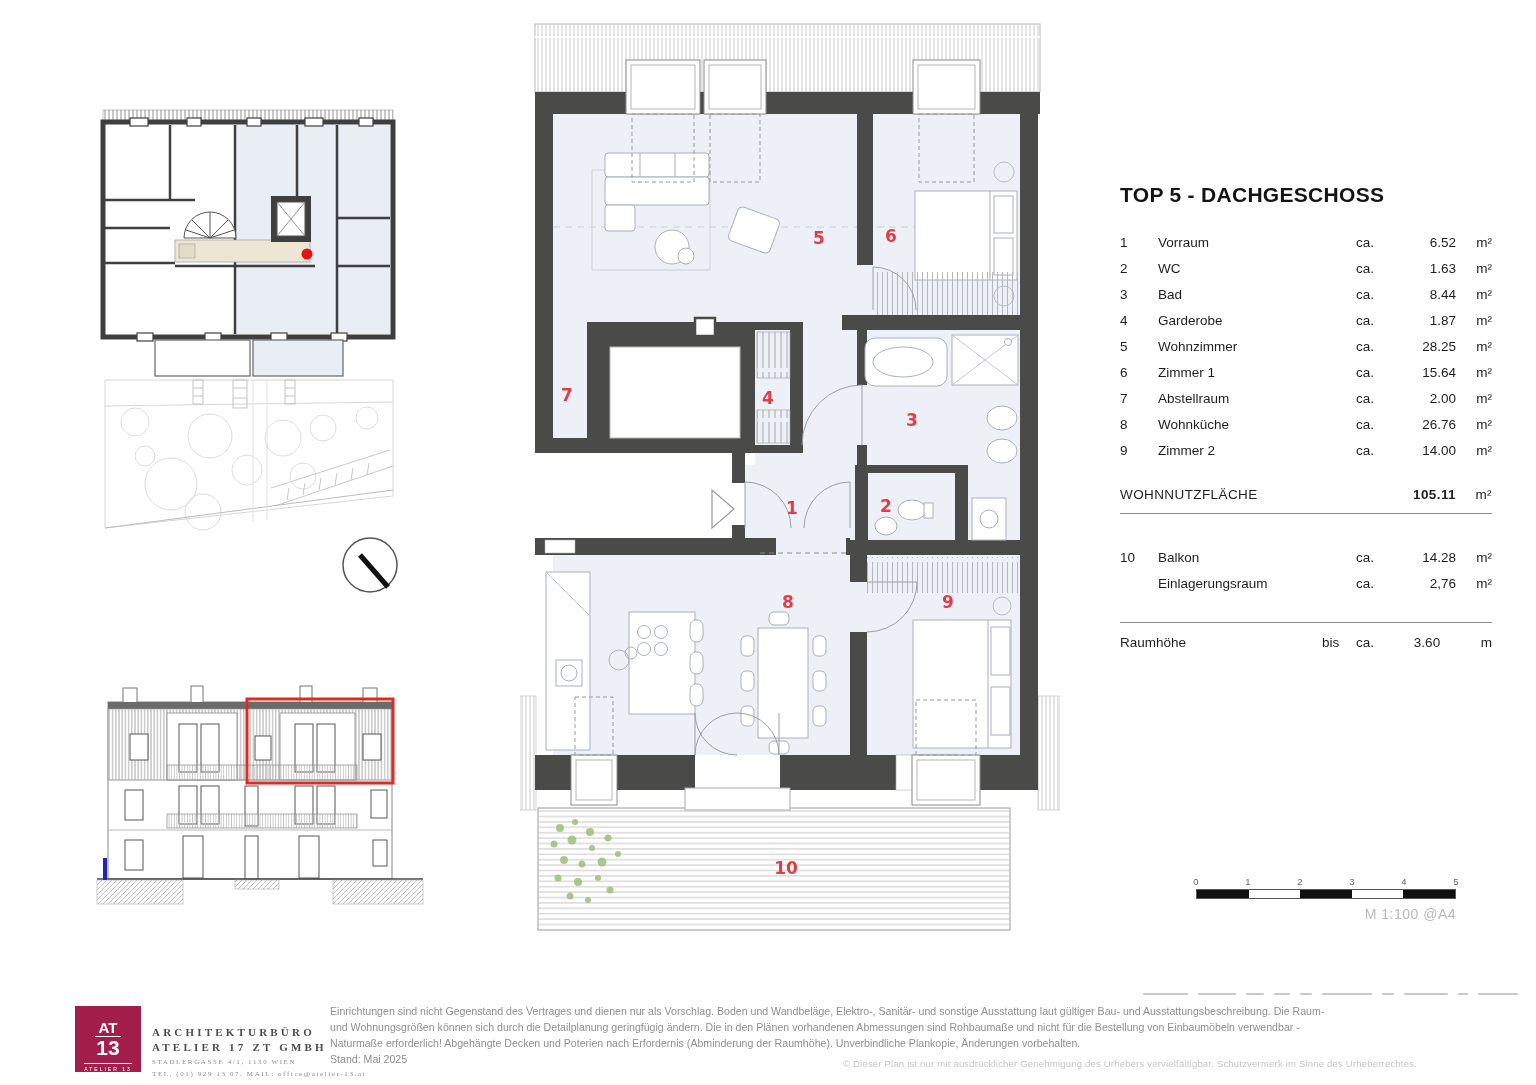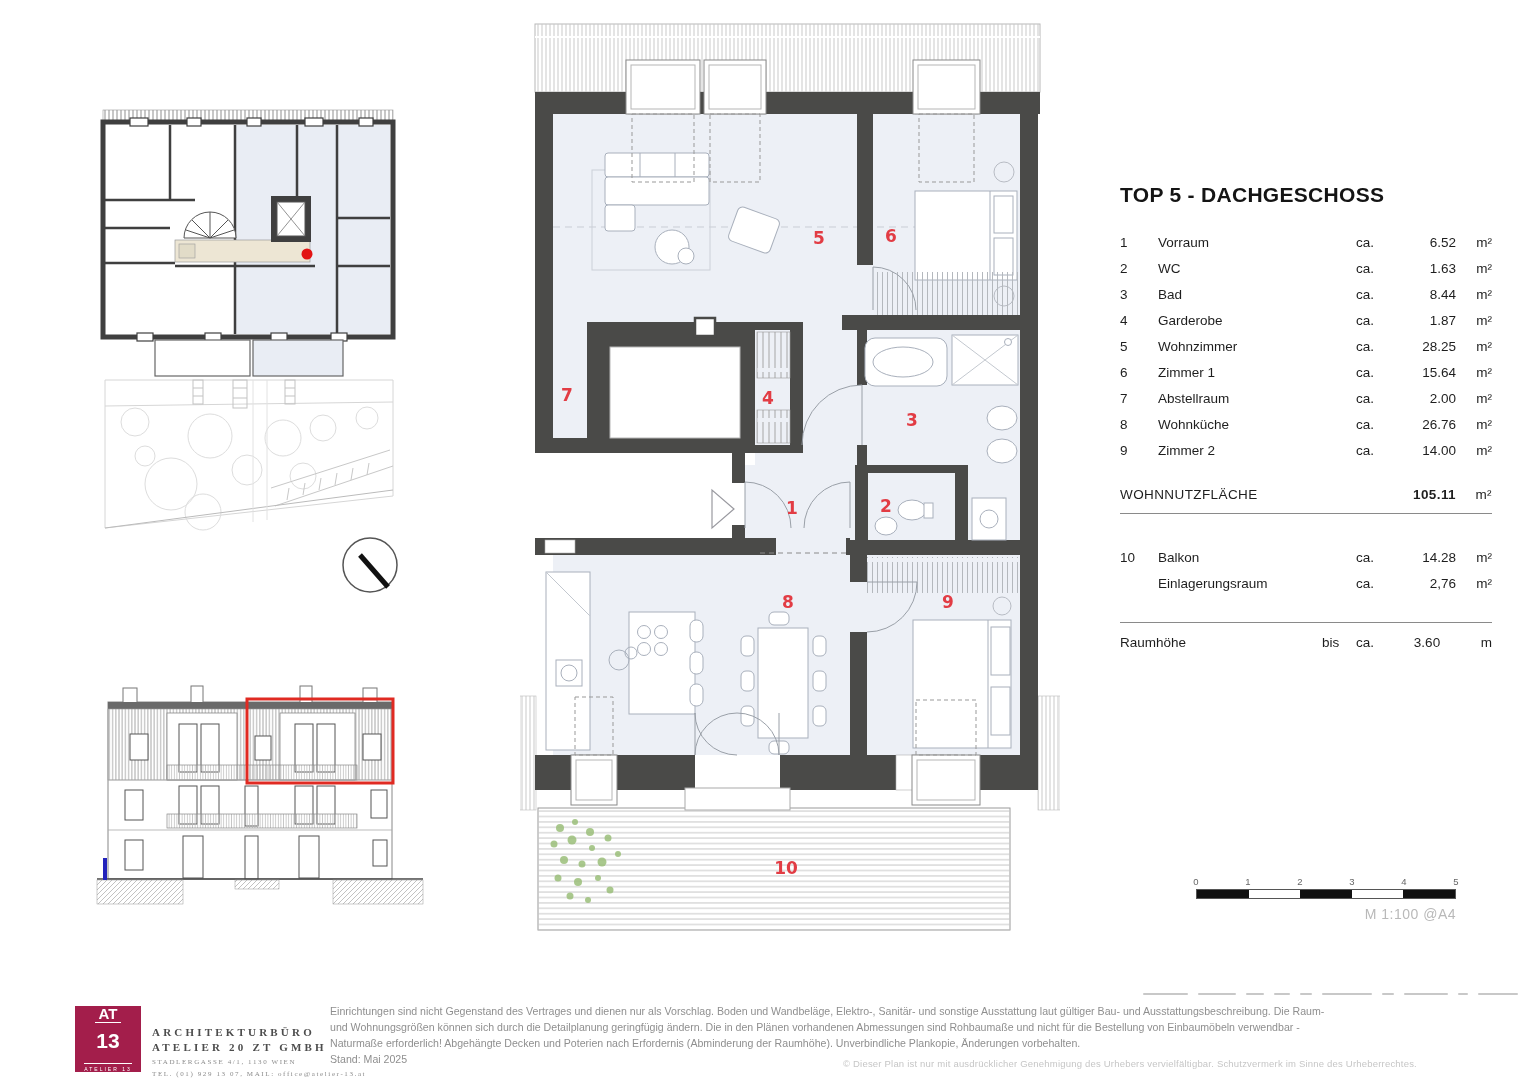--- a/index.html
+++ b/index.html
@@ -31,21 +31,21 @@
   .scalebar{position:absolute;left:1196px;top:876px;width:260px;}
   .sb-ticks{position:relative;height:13px;font-size:9.5px;color:#666;}
   .sb-ticks span{position:absolute;transform:translateX(-50%);}
   .sb-bar{display:flex;height:8px;border:1px solid #555;}
   .sb-bar div{flex:1;}
   .sb-caption{text-align:right;font-size:14px;color:#b9b9b9;margin-top:7px;letter-spacing:.5px;}
 
   
   .logo{position:absolute;left:75px;top:1006px;width:66px;height:66px;
         background:#a31e4b;color:#fff;display:flex;flex-direction:column;
-        align-items:center;justify-content:space-between;}
+        align-items:center;justify-content:flex-end;}
   .logo .l1{font-size:15px;font-weight:bold;line-height:1;border-bottom:1.5px solid #fff;padding:0 4px 1px;}
   .logo .l2{font-size:21px;font-weight:bold;line-height:1.05;}
   .logo .l3{font-size:5px;letter-spacing:2px;margin-top:4px;border-top:1px solid #fff;padding-top:2px;}
   .firm{position:absolute;left:152px;top:1025px;color:#555;font-family:Liberation Serif, serif;}
   .firm .f1{font-size:11px;font-weight:bold;letter-spacing:3.2px;line-height:1.35;color:#4d4d4d;}
   .firm .f2{font-size:7px;letter-spacing:1.6px;color:#8c8c8c;line-height:1.5;margin-top:2px;}
   .disclaimer{position:absolute;left:330px;top:1004px;width:1000px;
         font-size:10.6px;line-height:1.5;color:#8f8f8f;}
   .stand{position:absolute;left:330px;top:1053px;font-size:10.6px;color:#8f8f8f;}
   .dashrow{position:absolute;left:1143px;top:993px;display:flex;gap:10px;align-items:center;}
@@ -588,21 +588,21 @@
 </div>
 
 <div class="logo">
   <span class="l1">AT</span>
   <span class="l2">13</span>
   <span class="l3">ATELIER 13</span>
 </div>
 
 <div class="firm">
   <div class="f1">ARCHITEKTURBÜRO</div>
-  <div class="f1">ATELIER 20 ZT GMBH</div>
+  <div class="f1">ATELIER 17 ZT GMBH</div>
   <div class="f2">STADLERGASSE 4/1, 1130 WIEN</div>
   <div class="f2">TEL. (01) 929 13 07, MAIL: office@atelier-13.at</div>
 </div>
 
 <div class="disclaimer">Einrichtungen sind nicht Gegenstand des Vertrages und dienen nur als Vorschlag. Boden und Wandbeläge, Elektro-, Sanitär- und sonstige Ausstattung laut gültiger Bau- und Ausstattungsbeschreibung. Die Raum- und Wohnungsgrößen können sich durch die Detailplanung geringfügig ändern. Die in den Plänen vorhandenen Abmessungen sind Rohbaumaße und nicht für die Bestellung von Einbaumöbeln verwendbar - Naturmaße erforderlich! Abgehängte Decken und Poterien nach Erfordernis (Abminderung der Raumhöhe). Unverbindliche Plankopie, Änderungen vorbehalten.</div>
 <div class="stand">Stand: Mai 2025</div>
 
 <div class="dashrow">
   <span style="width:45px"></span>
   <span style="width:38px"></span>

